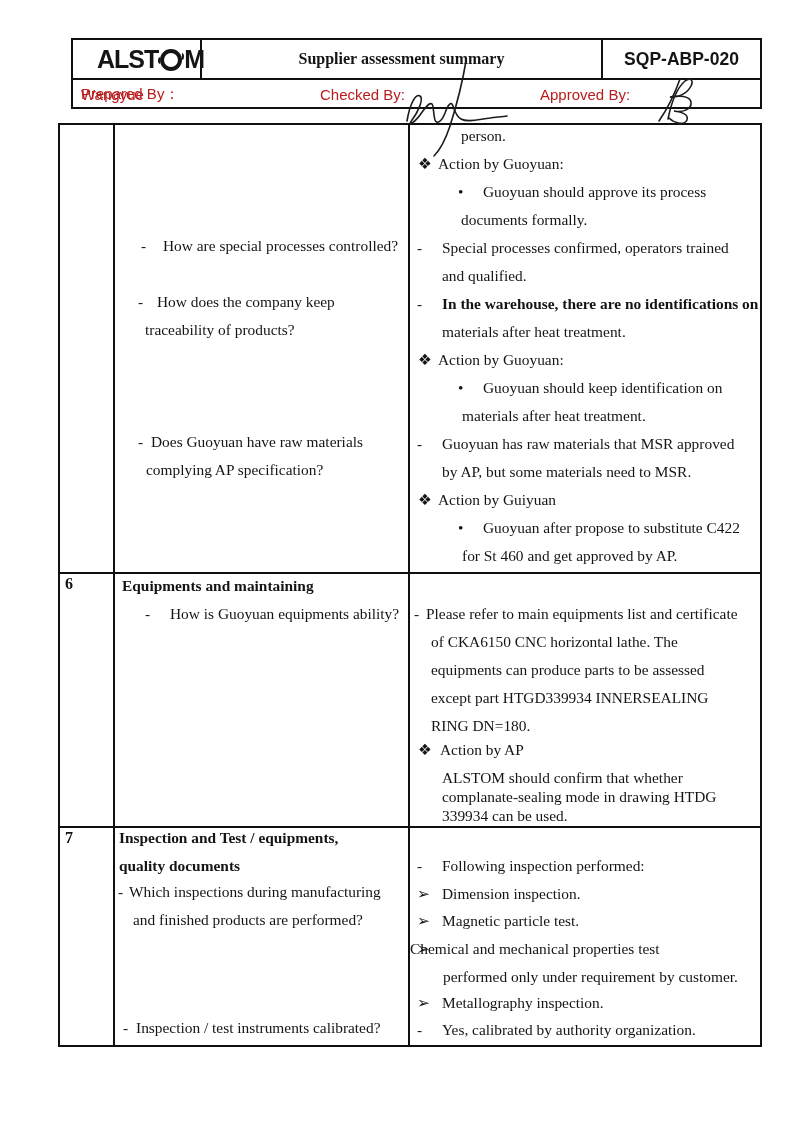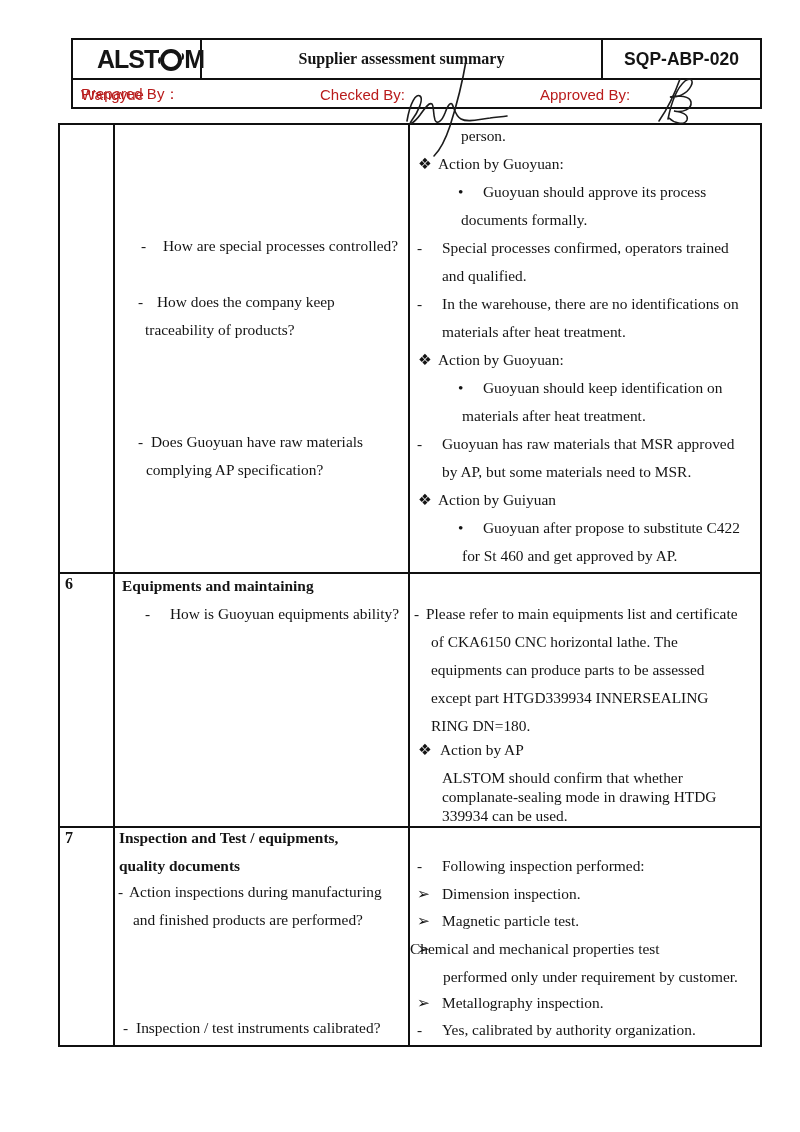--- a/index.html
+++ b/index.html
@@ -102,21 +102,21 @@
             <div class="ln" style="padding-left: 73px;">Guoyuan should approve its process</div>
             <div class="ln" style="padding-left: 51px;">documents formally.</div>
           </div>
           <div class="item" style="top: 109px;">
             <span class="mk" style="left: 7px;">-</span>
             <div class="ln" style="padding-left: 32px;">Special processes confirmed, operators trained</div>
             <div class="ln" style="padding-left: 32px;">and qualified.</div>
           </div>
           <div class="item" style="top: 165px;">
             <span class="mk" style="left: 7px;">-</span>
-            <div class="ln" style="padding-left: 32px;">In the warehouse, there are no identifications on</div>
+            <div class="ln" style="padding-left: 32px; font-weight: bold;">In the warehouse, there are no identifications on</div>
             <div class="ln" style="padding-left: 32px;">materials after heat treatment.</div>
           </div>
           <div class="item" style="top: 221px;">
             <span class="mk" style="left: 8px;">❖</span>
             <div class="ln" style="padding-left: 28px;">Action by Guoyuan:</div>
           </div>
           <div class="item" style="top: 249px;">
             <span class="mk" style="left: 48px;">•</span>
             <div class="ln" style="padding-left: 73px;">Guoyuan should keep identification on</div>
             <div class="ln" style="padding-left: 52px;">materials after heat treatment.</div>
@@ -174,21 +174,21 @@
         <div class="c-num">
           <div class="numtxt" style="top: -4px;">7</div>
         </div>
         <div class="c-q">
           <div class="item b" style="top: -4px;">
             <div class="ln" style="padding-left: 4px;">Inspection and Test / equipments,</div>
             <div class="ln" style="padding-left: 4px;">quality documents</div>
           </div>
           <div class="item" style="top: 50px;">
             <span class="mk" style="left: 3px;">-</span>
-            <div class="ln" style="padding-left: 14px;">Action inspections during manufacturing</div>
+            <div class="ln" style="padding-left: 14px;">Which inspections during manufacturing</div>
             <div class="ln" style="padding-left: 18px;">and finished products are performed?</div>
           </div>
           <div class="item" style="top: 186px;">
             <span class="mk" style="left: 8px;">-</span>
             <div class="ln" style="padding-left: 21px;">Inspection / test instruments calibrated?</div>
           </div>
         </div>
         <div class="c-a">
           <div class="item" style="top: 24px;">
             <span class="mk" style="left: 7px;">-</span>

